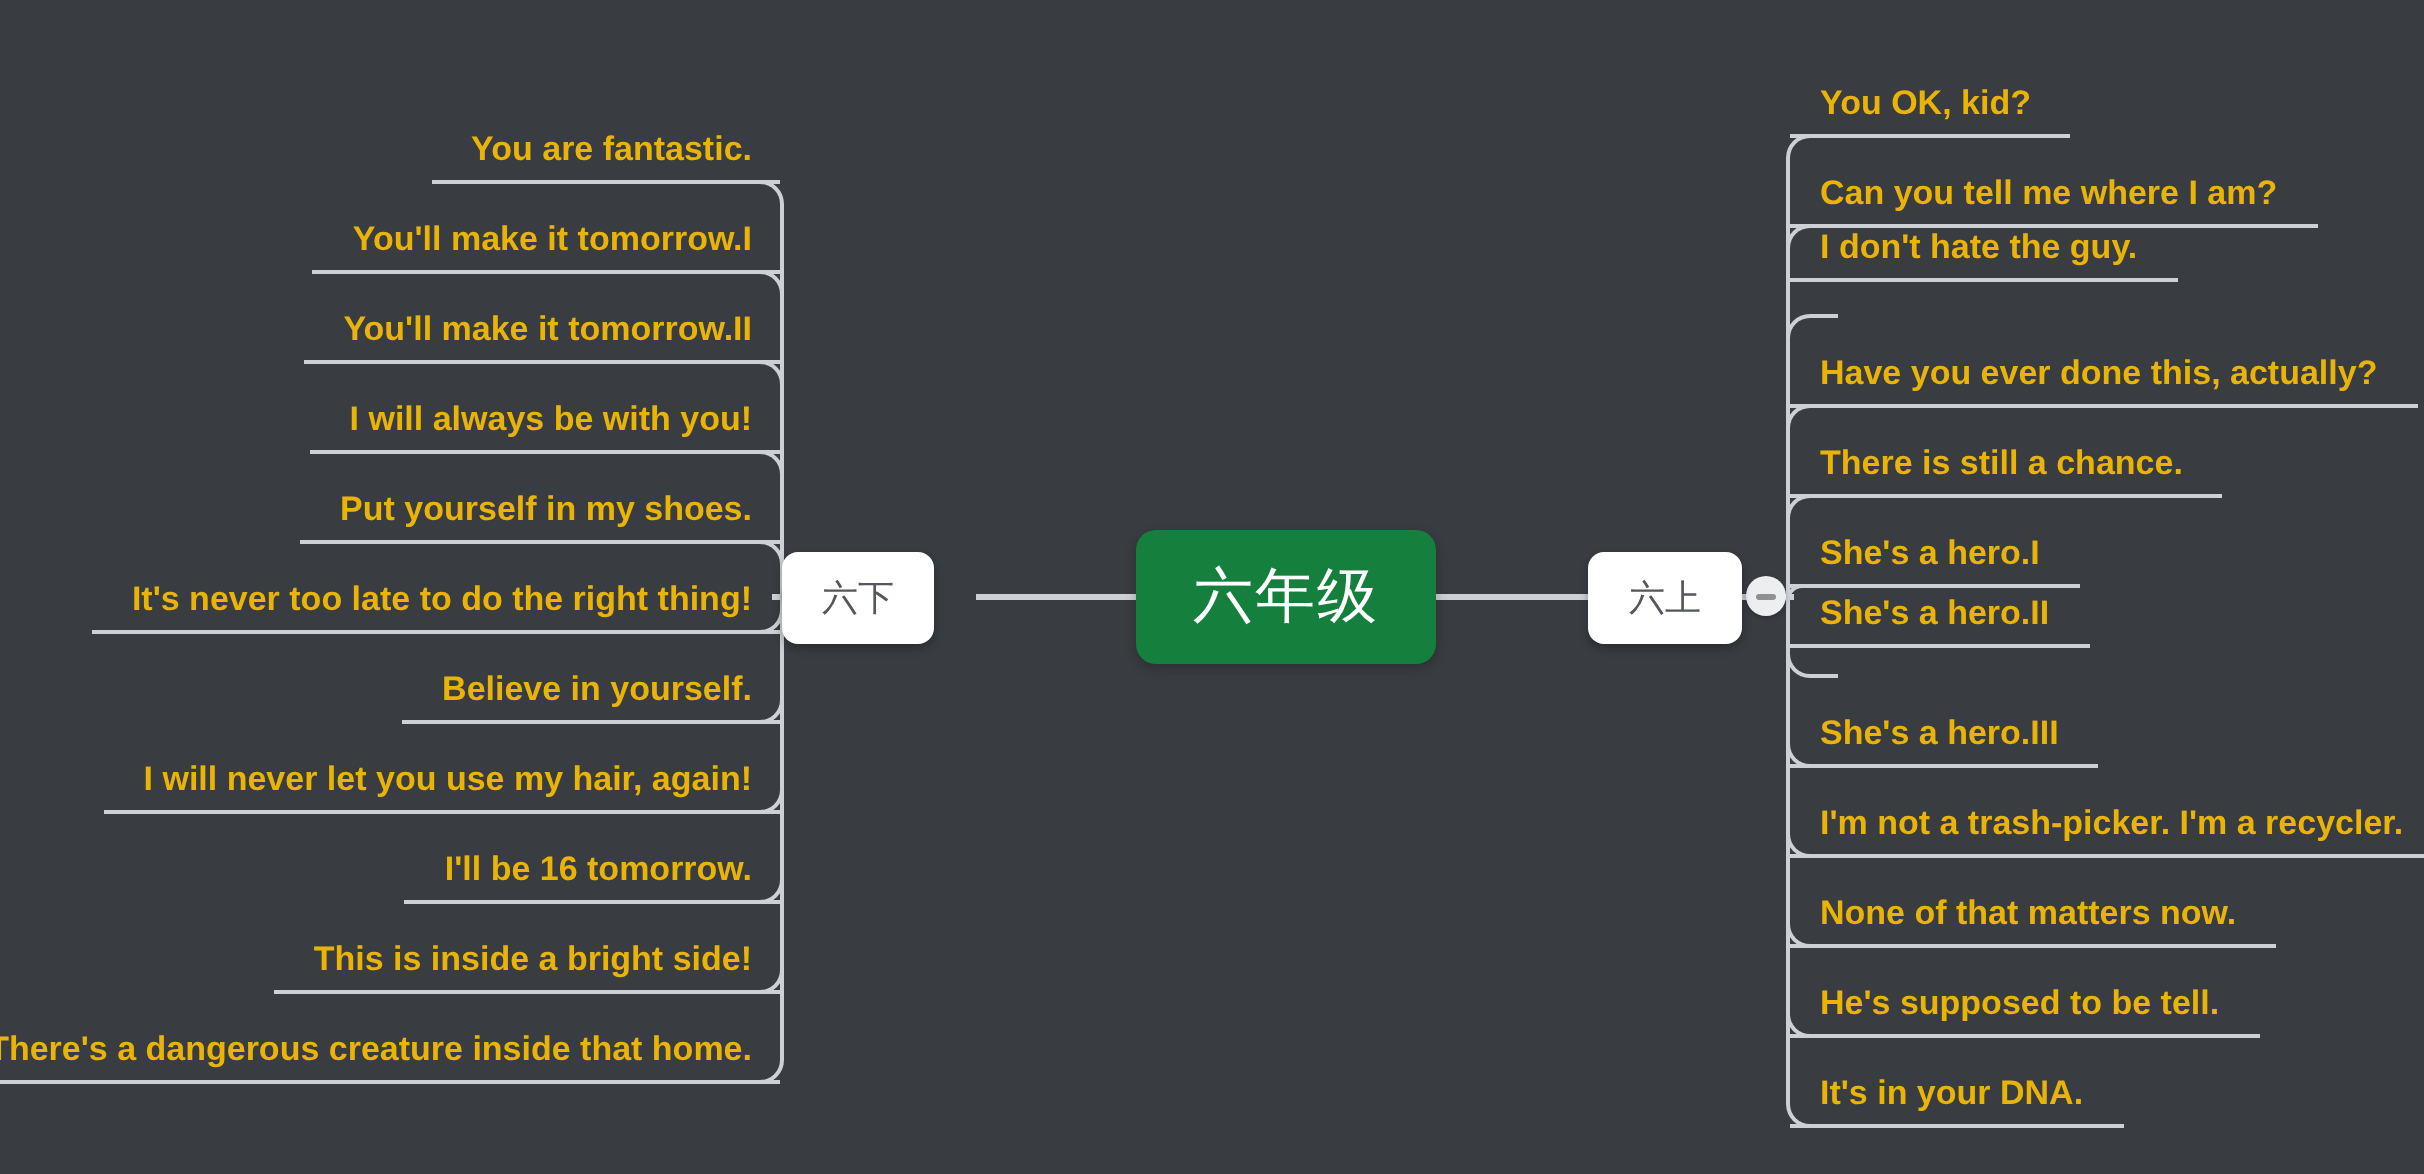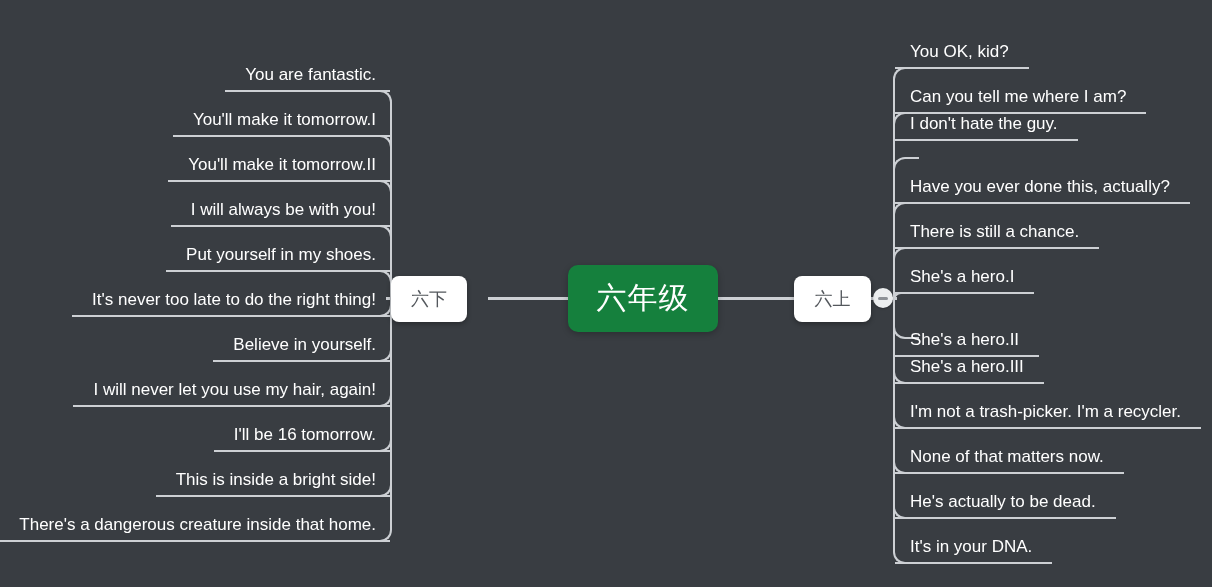--- a/index.html
+++ b/index.html
@@ -4,21 +4,21 @@
 <style>
   html,body{margin:0;padding:0;background:#393d42;}
   #canvas{
     position:relative;width:1212px;height:587px;overflow:hidden;
     background:#393d42;
     font-family:"Liberation Sans","DejaVu Sans",sans-serif;
   }
   
   .topic{
     position:absolute;height:30px;line-height:30px;white-space:nowrap;
-    font-size:17px;font-weight:400;color:#ffffff;
+    font-size:17px;font-weight:700;color:#eab308;
     border-bottom:2px solid #cdd0d4;
   }
   .topic.left{right:822px;padding:0 14px 0 20px;text-align:right;}
   .topic.right{left:895px;padding:0 20px 0 15px;text-align:left;}
   
   .elbow{position:absolute;width:26px;box-sizing:border-box;}
   .elbow.l{right:820px;border-right:2px solid #cdd0d4;}
   .elbow.l.up{border-top:2px solid #cdd0d4;border-top-right-radius:12px;}
   .elbow.l.down{border-bottom:2px solid #cdd0d4;border-bottom-right-radius:12px;}
   .elbow.r{left:893px;border-left:2px solid #cdd0d4;}
@@ -93,25 +93,25 @@
   <div class="topic left" style="top:420px;">I'll be 16 tomorrow.</div>
   <div class="topic left" style="top:465px;">This is inside a bright side!</div>
   <div class="topic left" style="top:510px;">There's a dangerous creature inside that home.</div>
 
   <div class="topic right" style="top:37px;">You OK, kid?</div>
   <div class="topic right" style="top:82px;">Can you tell me where I am?</div>
   <div class="topic right" style="top:109px;text-align:center;">I don't hate the guy.</div>
   <div class="topic right" style="top:172px;">Have you ever done this, actually?</div>
   <div class="topic right" style="top:217px;">There is still a chance.</div>
   <div class="topic right" style="top:262px;">She's a hero.I</div>
-  <div class="topic right" style="top:325px;">She's a hero.II</div>
+  <div class="topic right" style="top:292px;">She's a hero.II</div>
   <div class="topic right" style="top:352px;">She's a hero.III</div>
   <div class="topic right" style="top:397px;">I'm not a trash-picker. I'm a recycler.</div>
   <div class="topic right" style="top:442px;">None of that matters now.</div>
-  <div class="topic right" style="top:487px;">He's actually to be dead.</div>
+  <div class="topic right" style="top:487px;">He's supposed to be tell.</div>
   <div class="topic right" style="top:532px;">It's in your DNA.</div>
 
   <div class="collapse" style="left:391px;top:288px;">
     <span class="bar"></span>
   </div>
   <div class="collapse" style="left:873px;top:288px;">
     <span class="bar"></span>
   </div>
 
   <div class="node child" style="left:391px;top:276px;width:76px;height:46px;">

